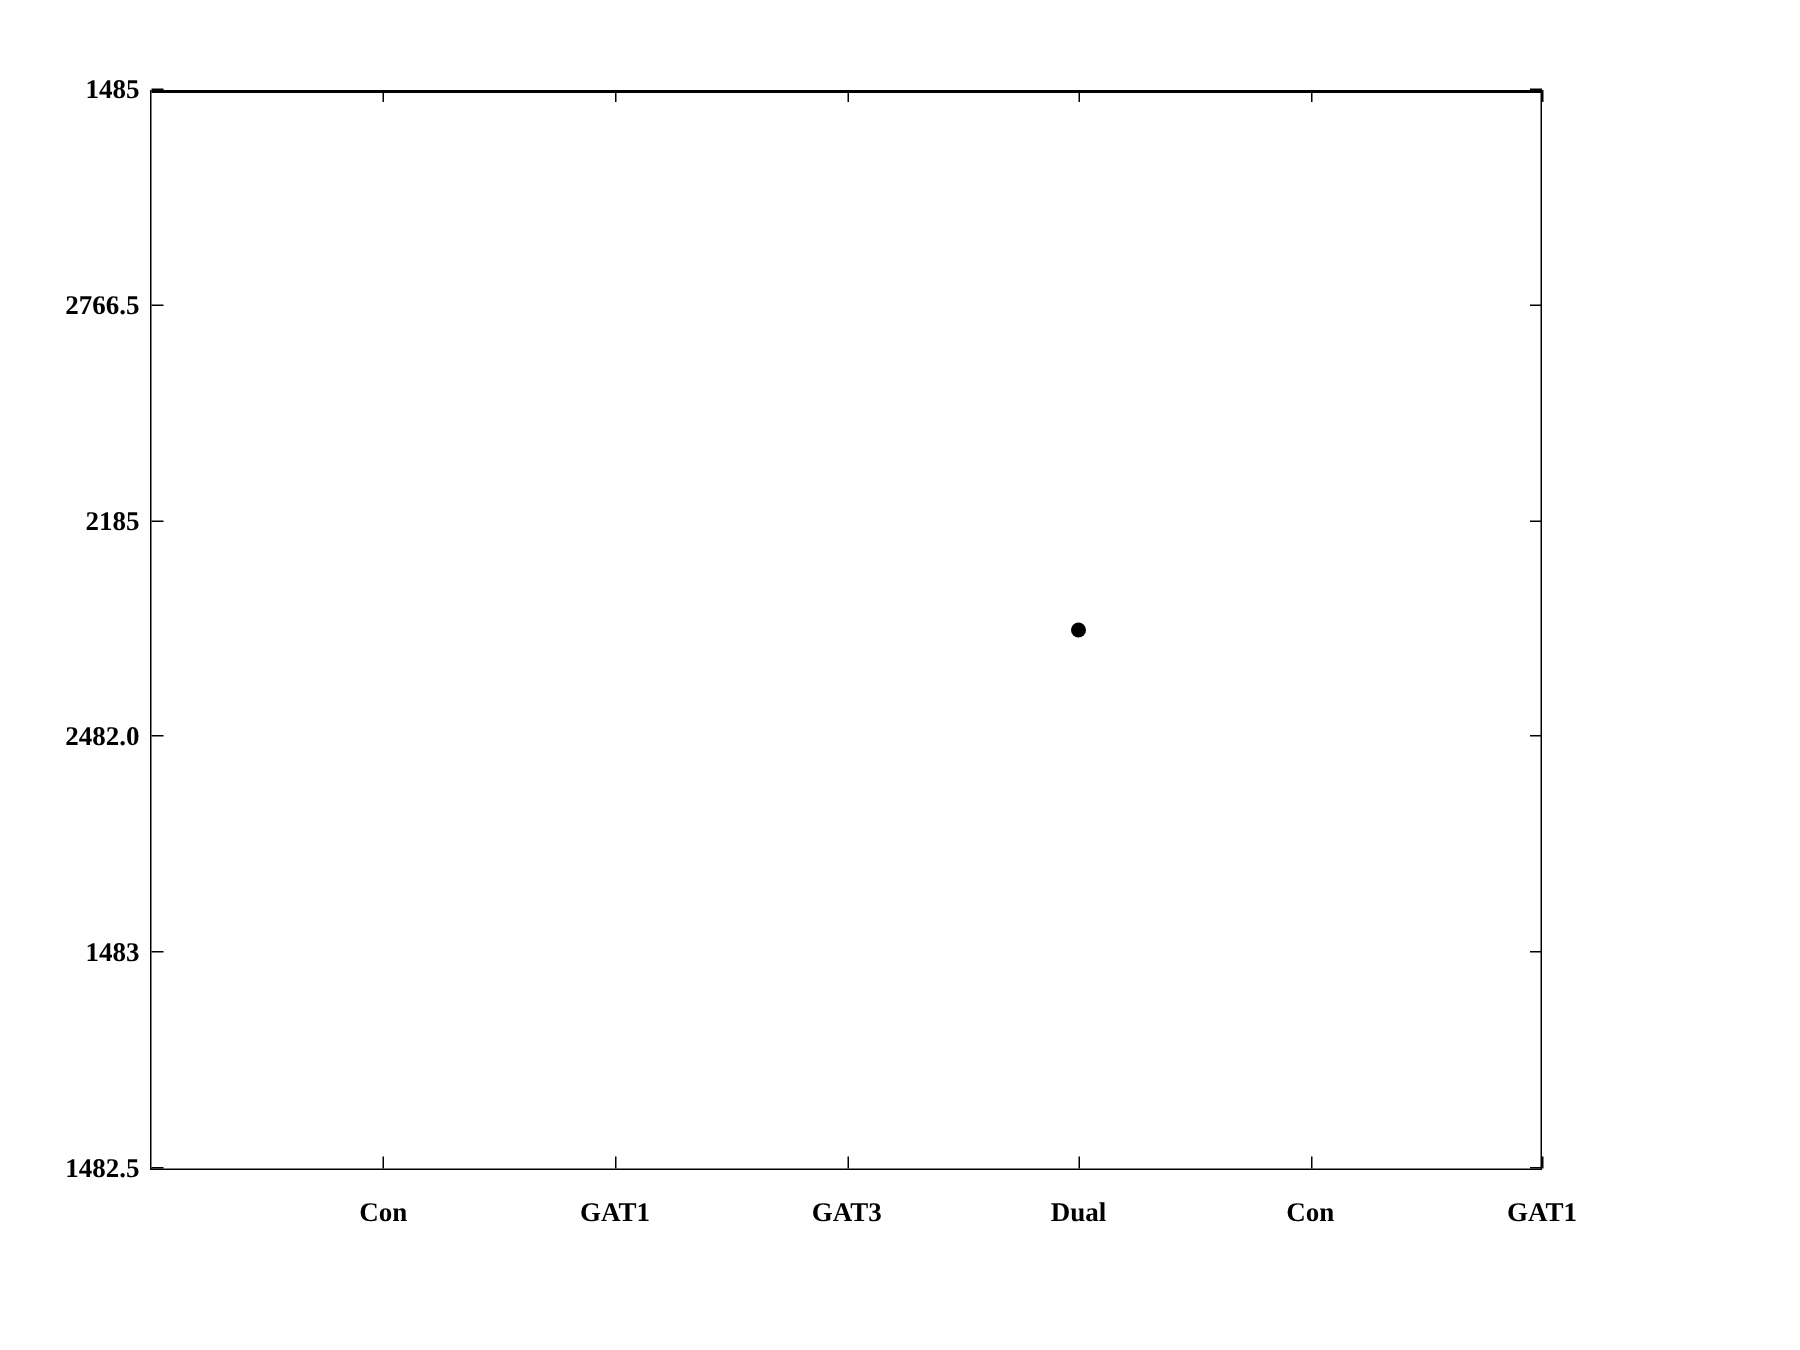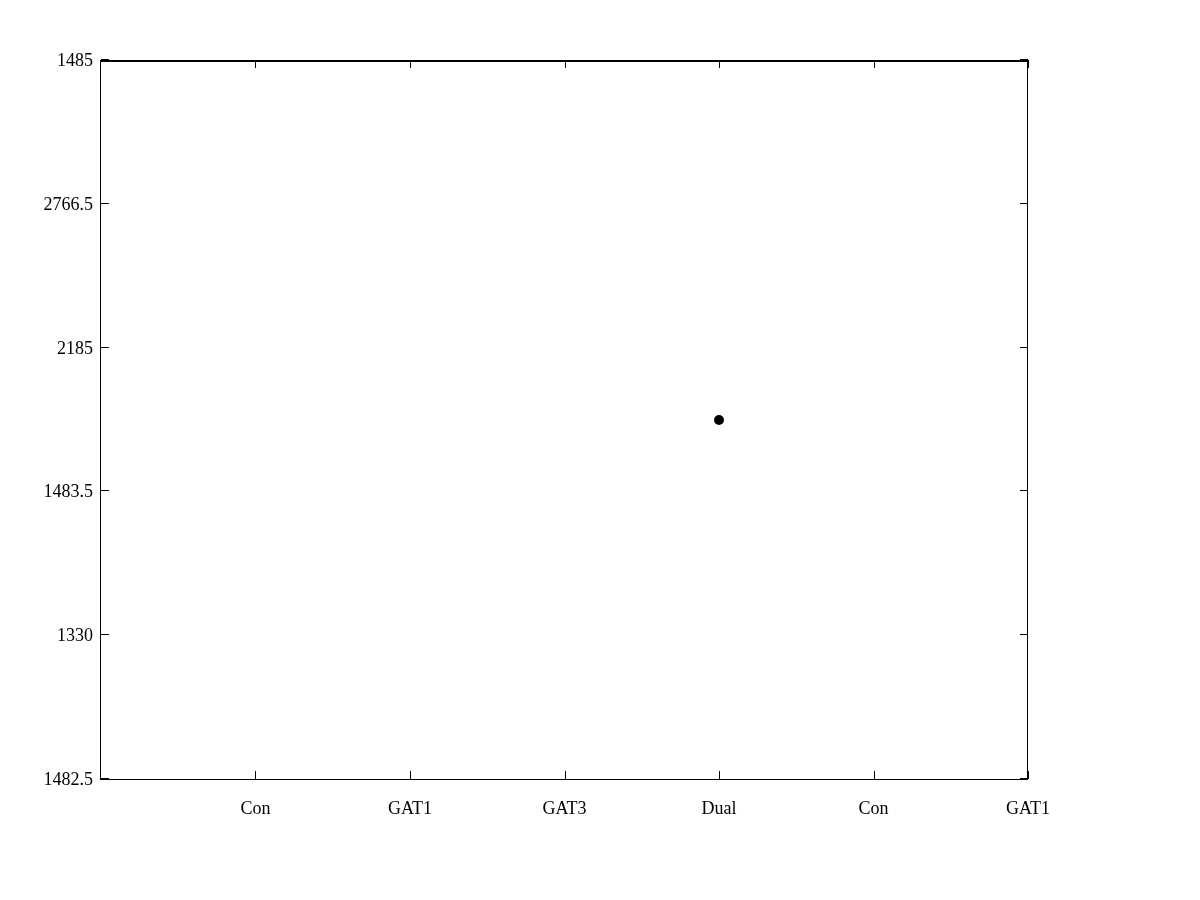--- a/index.html
+++ b/index.html
@@ -10,20 +10,21 @@
       font-family: 'Times New Roman', Times, serif;
       overflow: hidden;
     }
     .chart-container {
       width: 1048px;
       height: 900px;
       position: relative;
       display: flex;
       align-items: center;
       justify-content: flex-end;
+      font-weight: bold;
     }
     .chart-wrapper {
       position: relative;
       width: 1100px;
       height: 820px;
     }
     
     .y-axis-label {
       position: absolute;
       left: -60px;
@@ -143,25 +144,25 @@
       <div class="y-tick-left" style="bottom: 80%;"></div>
       <div class="y-tick-right" style="bottom: 80%;"></div>
       <div class="y-tick-label" style="bottom: 80%;">2766.5</div>
 
       <div class="y-tick-left" style="bottom: 60%;"></div>
       <div class="y-tick-right" style="bottom: 60%;"></div>
       <div class="y-tick-label" style="bottom: 60%;">2185</div>
 
       <div class="y-tick-left" style="bottom: 40%;"></div>
       <div class="y-tick-right" style="bottom: 40%;"></div>
-      <div class="y-tick-label" style="bottom: 40%;">1483.5</div>
+      <div class="y-tick-label" style="bottom: 40%;">2482.0</div>
 
       <div class="y-tick-left" style="bottom: 20%;"></div>
       <div class="y-tick-right" style="bottom: 20%;"></div>
-      <div class="y-tick-label" style="bottom: 20%;">1330</div>
+      <div class="y-tick-label" style="bottom: 20%;">1483</div>
 
       <div class="y-tick-left" style="bottom: 0%;"></div>
       <div class="y-tick-right" style="bottom: 0%;"></div>
       <div class="y-tick-label" style="bottom: 0%;">1482.5</div>
 
       <div class="x-tick" style="left: calc(1/6 * 100%);"></div>
       <div class="x-tick-top" style="left: calc(1/6 * 100%);"></div>
       <div class="x-label" style="left: calc(1/6 * 100%);">Con</div>
 
       <div class="x-tick" style="left: calc(2/6 * 100%);"></div>

